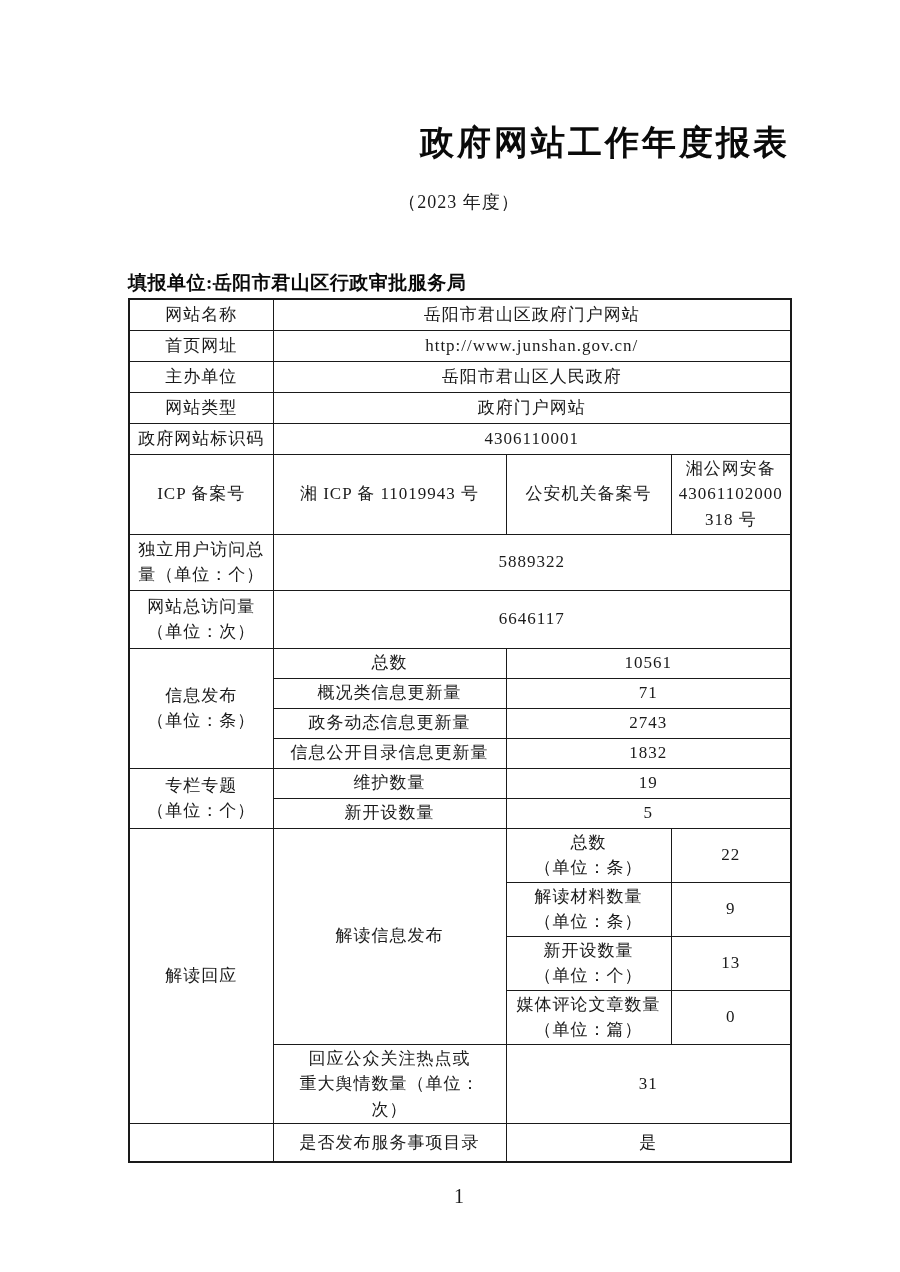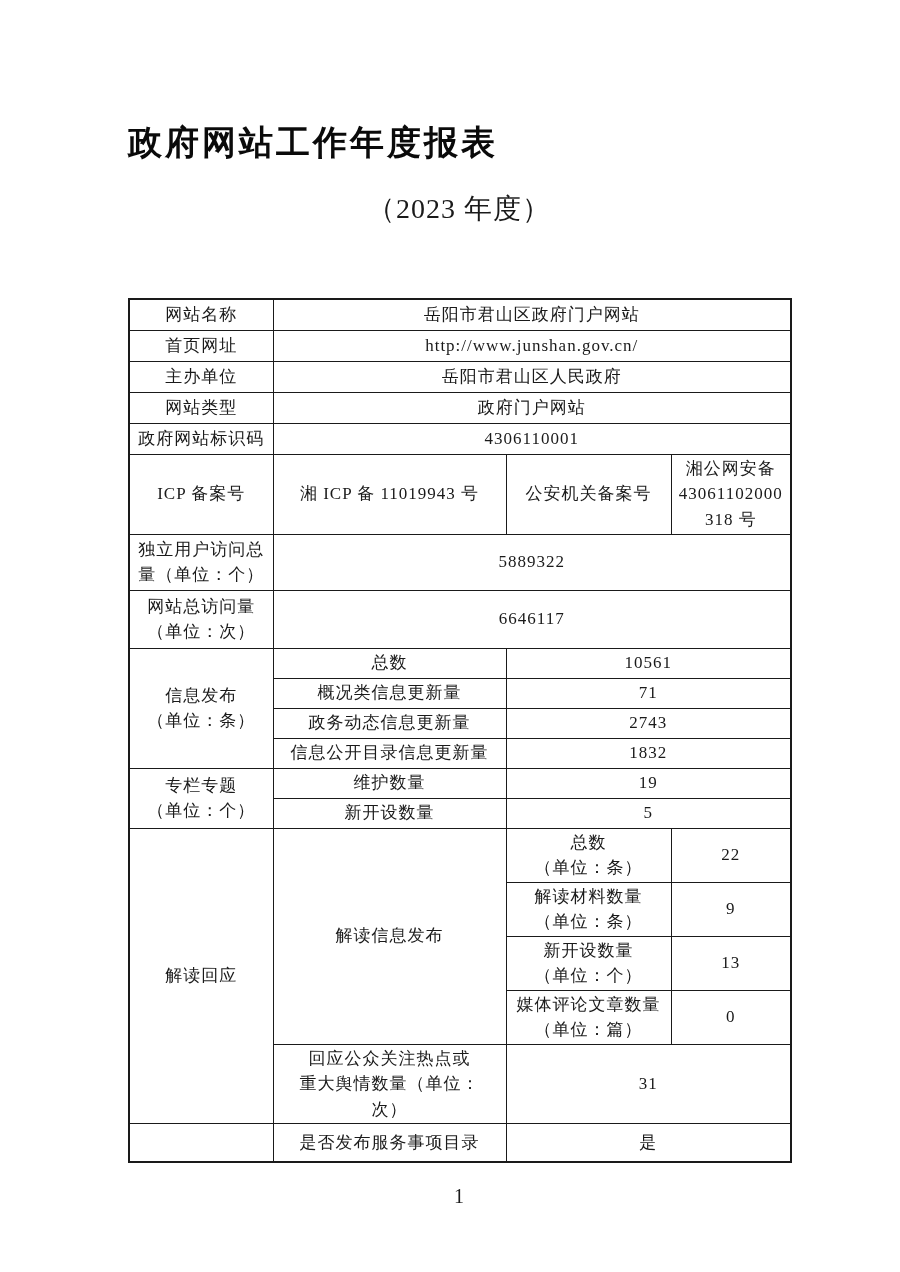--- a/index.html
+++ b/index.html
@@ -9,29 +9,29 @@
     font-family: "Liberation Serif", "DejaVu Serif", serif;
     color: #111111;
     position: relative;
   }
   .sheet {
     position: absolute; left: 0; top: 0;
     width: 900px; height: 1272px; background: #ffffff;
   }
   .doc-title {
     position: absolute; left: 128px; top: 120px; width: 662px;
-    text-align: left;
+    text-align: right;
     font-family: "Liberation Sans", "DejaVu Sans", sans-serif;
     font-weight: bold; font-size: 34px; letter-spacing: 3px;
     color: #0a0a0a;
   }
   .doc-subtitle {
     position: absolute; left: 128px; top: 190px; width: 662px;
     text-align: center;
-    font-size: 28px; letter-spacing: 1px;
+    font-size: 18px; letter-spacing: 1px;
     color: #1a1a1a;
   }
   .filer-line {
     position: absolute; left: 128px; top: 270px; width: 662px;
     font-weight: bold; font-size: 19px; letter-spacing: 0.5px;
     color: #0a0a0a;
   }
   table.report {
     position: absolute; left: 128px; top: 298px;
     width: 662px;
@@ -67,20 +67,21 @@
   }
 </style>
 </head>
 <body>
 
 <div class="sheet">
 
   <div class="doc-title">政府网站工作年度报表</div>
   <div class="doc-subtitle">（2023 年度）</div>
 
+  <div class="filer-line"><span>填报单位:</span><span>岳阳市君山区行政审批服务局</span></div>
 
   <table class="report">
     <colgroup>
       <col style="width:144px">
       <col style="width:233px">
       <col style="width:165px">
       <col style="width:120px">
     </colgroup>
     <tbody>
       <tr class="h31">

